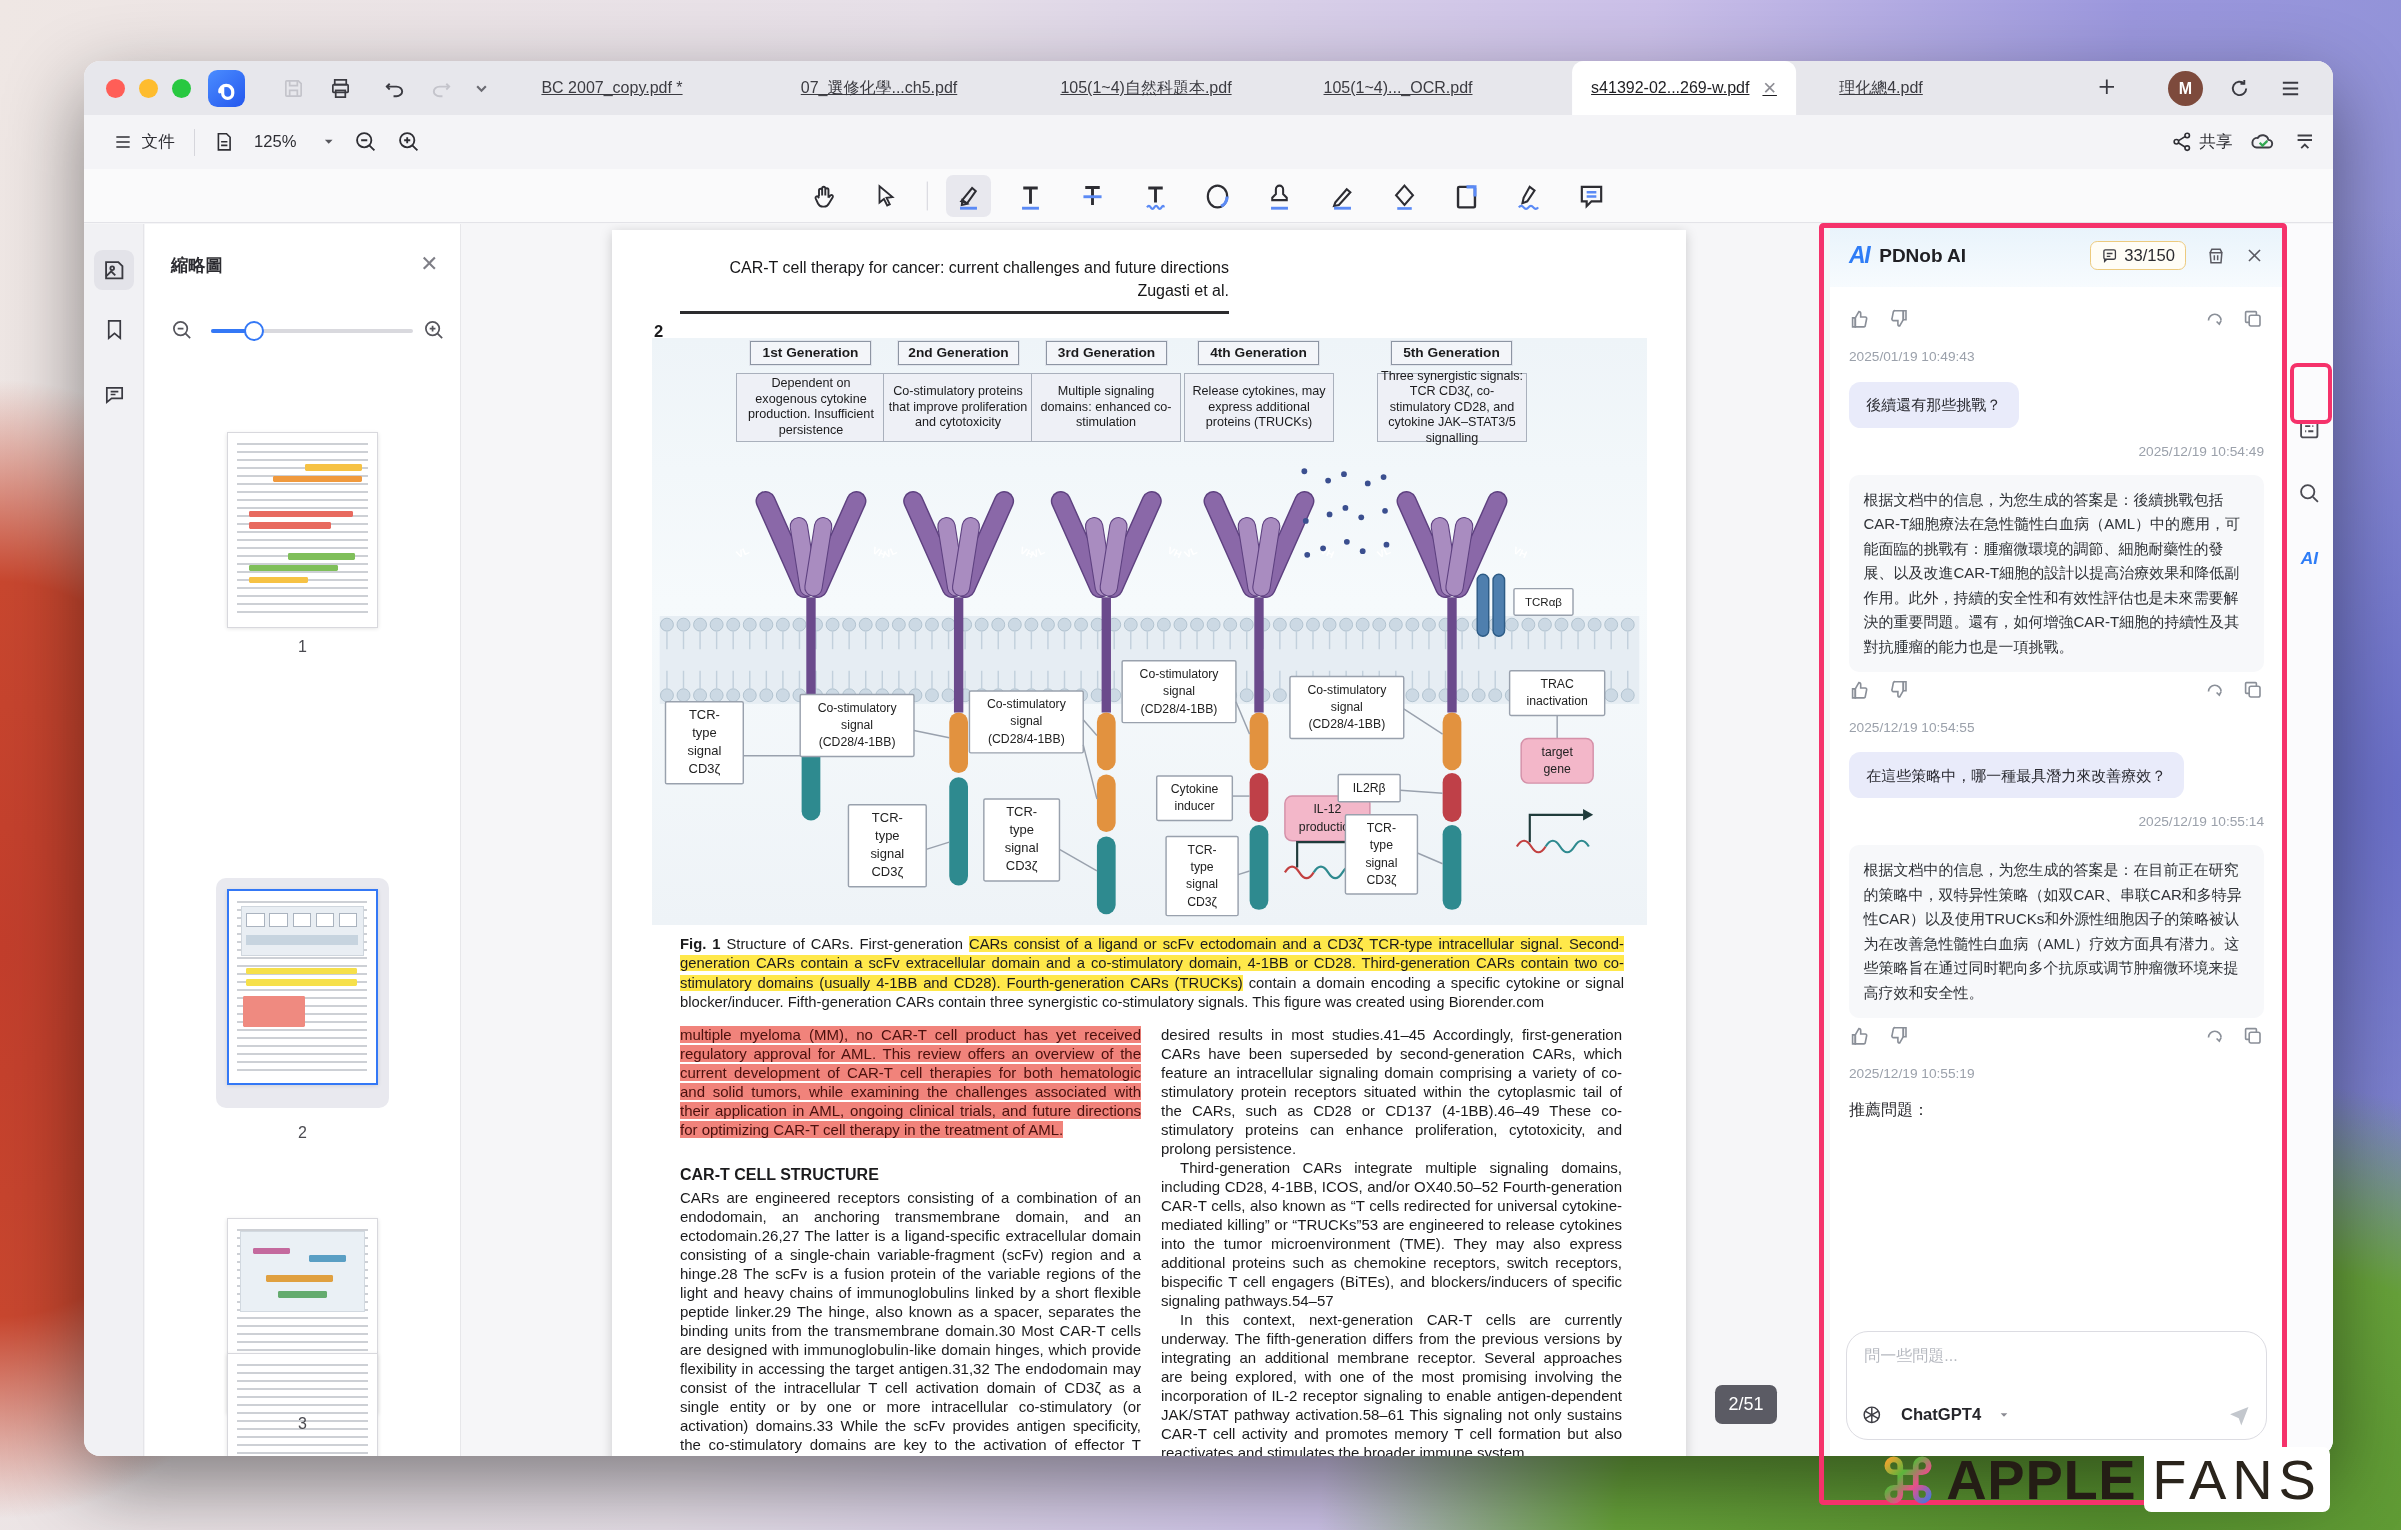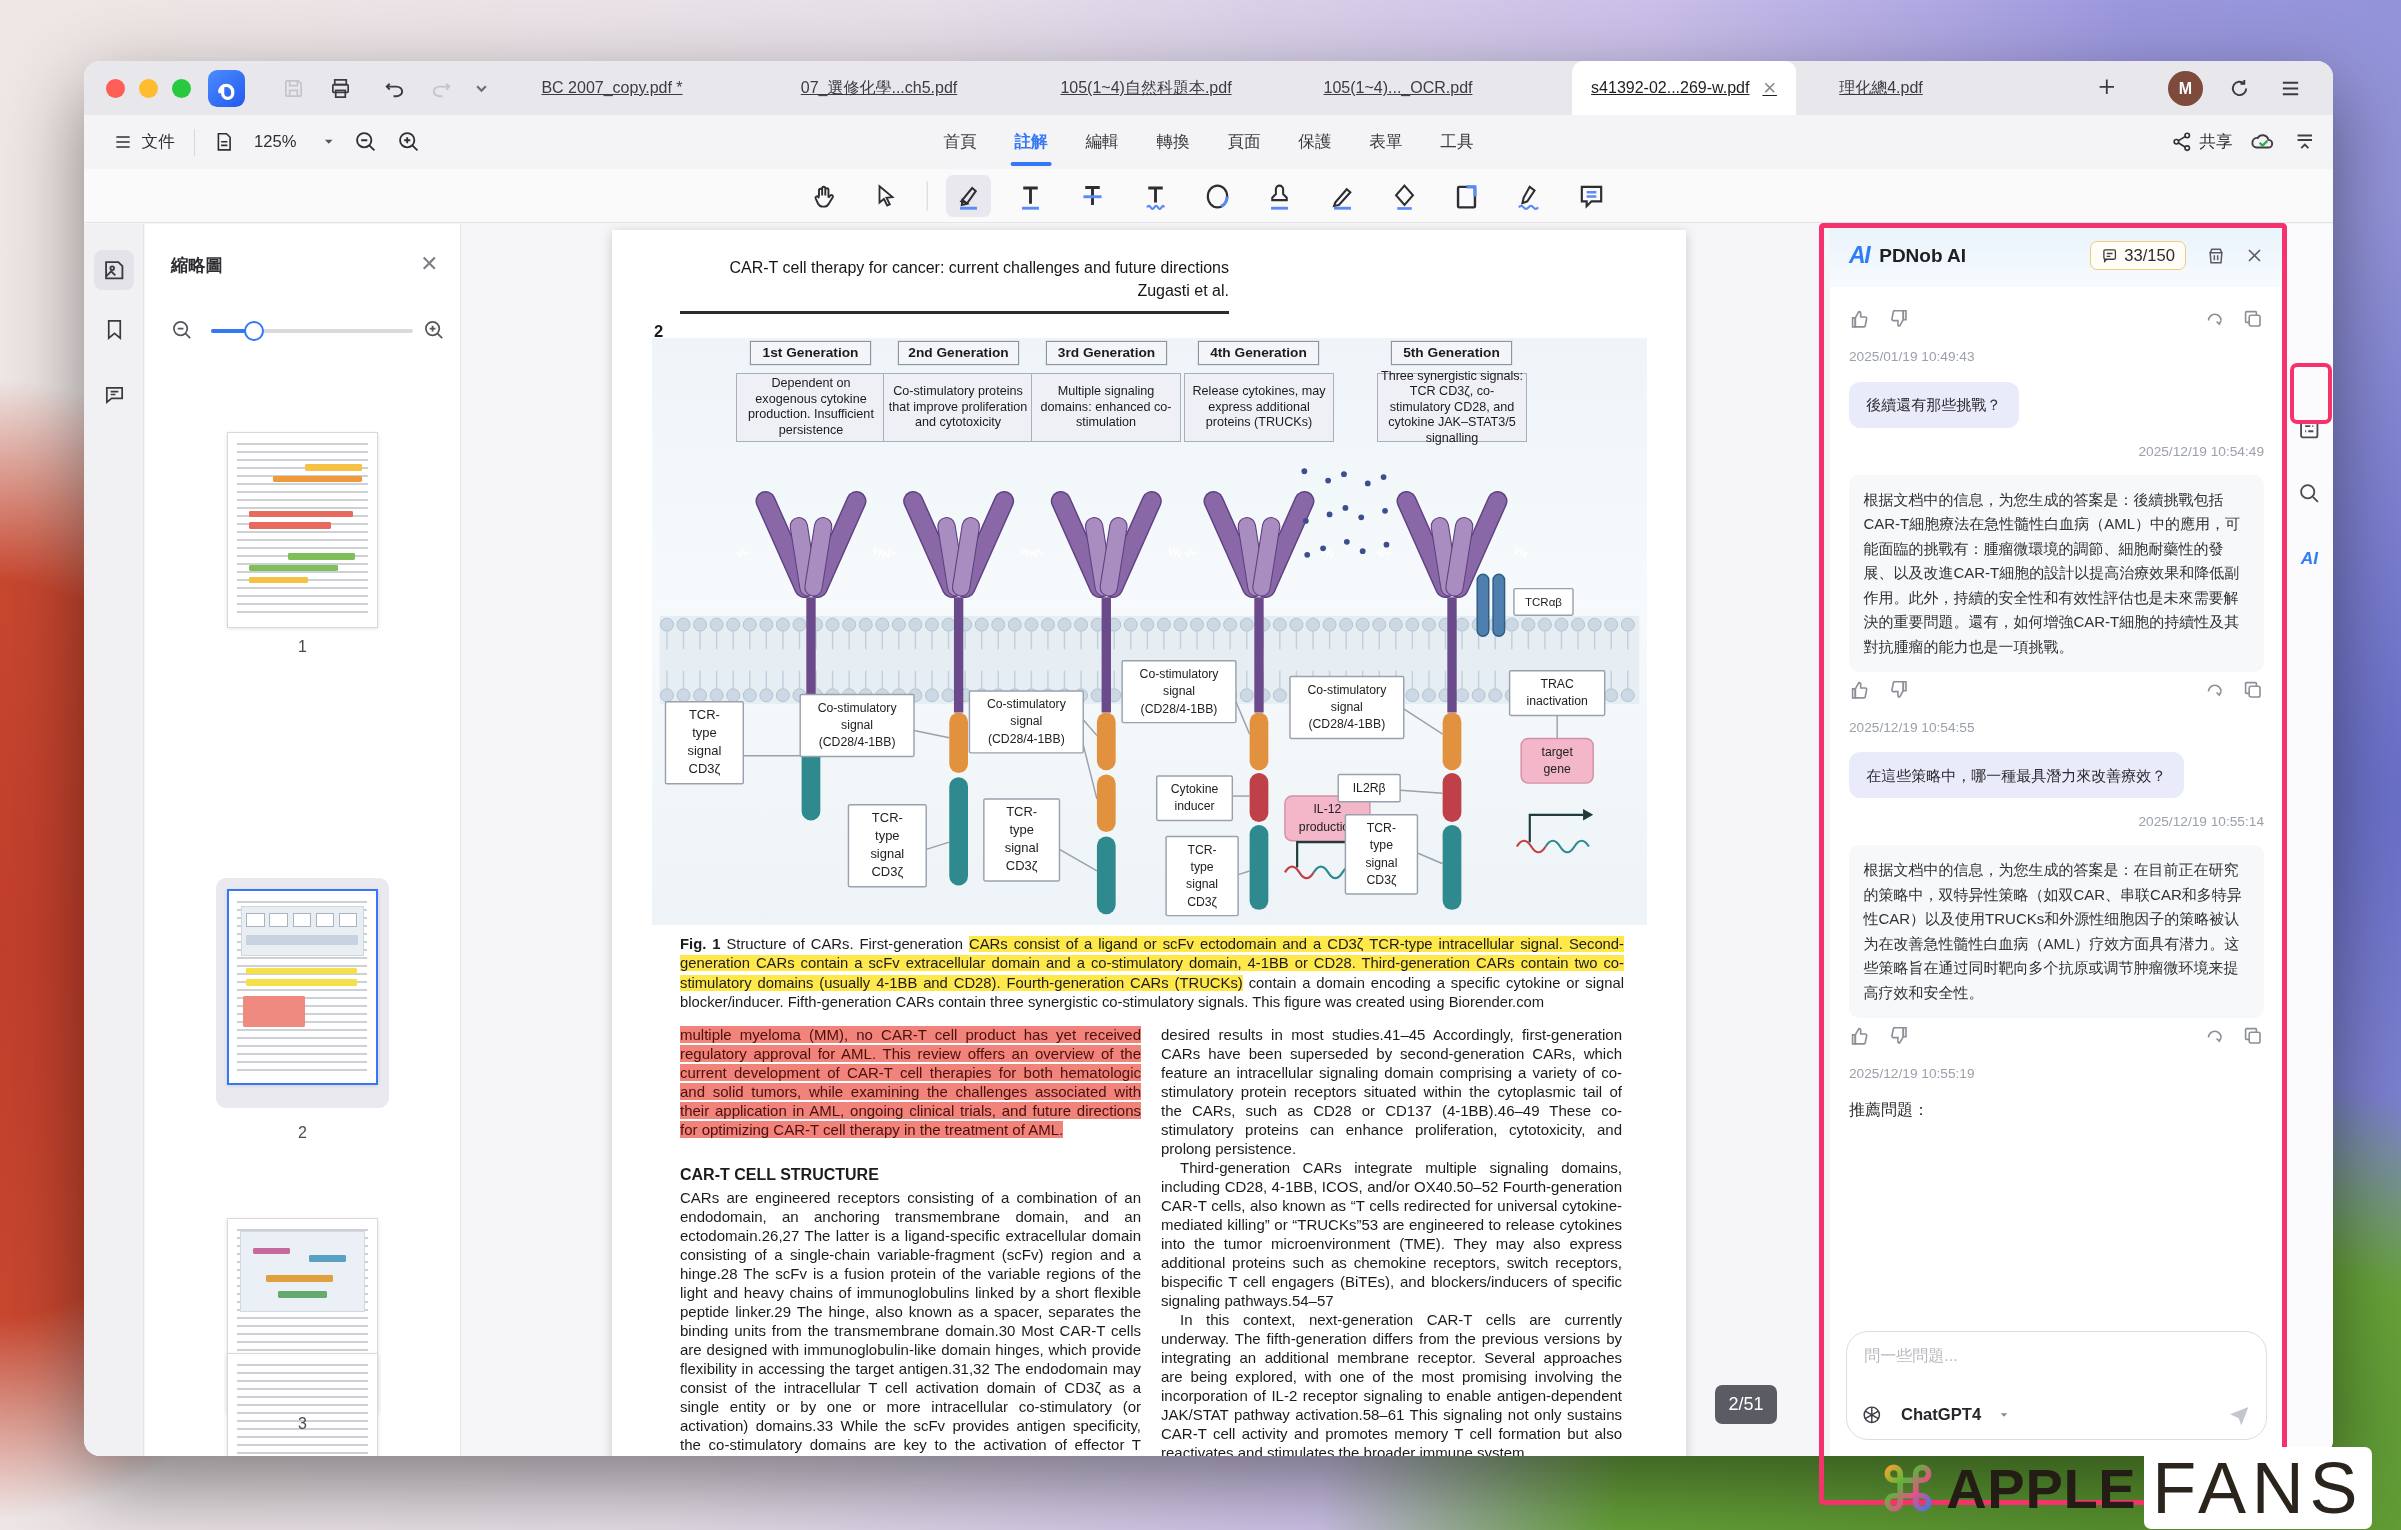--- a/index.html
+++ b/index.html
@@ -108,21 +108,21 @@
   .modelrow { position:absolute; left:14.4px; bottom:11.5px; right:14.4px; display:flex; align-items:center; gap:18px; }
   .modelname { font-size:16.6px; font-weight:bold; color:#26262b; }
   .rightrail { position:absolute; left:2200px; top:0; width:50px; height:100%; background:#fbfbfd; border-left:0.7px solid #e8e8ec; }
   .rrbtn { position:absolute; left:5.8px; width:37px; height:37px; display:flex; align-items:center; justify-content:center; }
   .rrai { font-size:17.3px; font-weight:800; font-style:italic; color:#2e7cf6; }
   
   .annot-big { position:absolute; left:1819px; top:223px; width:468px; height:1282px; border:5.8px solid #f5326b; border-radius:4.3px; pointer-events:none; }
   .annot-small { position:absolute; left:2290px; top:363px; width:42px; height:61px; border:4.3px solid #f5326b; border-radius:7.2px; pointer-events:none; }
   .watermark { position:absolute; left:1877px; top:1447px; display:flex; align-items:center; gap:7.2px; }
   .wm-bold { font-size:56px; font-weight:900; color:#241d15; letter-spacing:0.7px; }
-  .wm-light { font-size:72px; font-weight:300; color:#2a241c; letter-spacing:5.8px; background:#fff; border-radius:7.2px; padding:0 8.6px; }
+  .wm-light { font-size:56px; font-weight:300; color:#2a241c; letter-spacing:5.8px; background:#fff; border-radius:7.2px; padding:0 8.6px; }
   svg { display:block; }
 </style>
 </head>
 <body>
 
 <div class="screen">
   <div class="window">
 
     <div class="tabbar">
       <div class="traffic">
@@ -224,30 +224,20 @@
           </svg>
         <svg width="24.5" height="24.5" viewBox="0 0 24 24" fill="none" stroke="#2e2e34" stroke-width="1.8">
             <circle cx="10" cy="10" r="7"></circle>
             <path d="M15 15l5 5M7 10h6"></path>
           </svg>
         <svg width="24.5" height="24.5" viewBox="0 0 24 24" fill="none" stroke="#2e2e34" stroke-width="1.8">
             <circle cx="10" cy="10" r="7"></circle>
             <path d="M15 15l5 5M7 10h6M10 7v6"></path>
           </svg>
       </div>
-      <div class="menus" id="menus">
-          <div class="menu">首頁</div>
-          <div class="menu active">註解</div>
-          <div class="menu">編輯</div>
-          <div class="menu">轉換</div>
-          <div class="menu">頁面</div>
-          <div class="menu">保護</div>
-          <div class="menu">表單</div>
-          <div class="menu">工具</div>
-        </div>
       <div class="mright">
         <span style="display:flex;align-items:center;gap:7.2px">
           <svg width="21.6" height="21.6" viewBox="0 0 24 24" fill="none" stroke="#2e2e34" stroke-width="1.8">
               <circle cx="18" cy="5" r="2.5"></circle>
               <circle cx="6" cy="12" r="2.5"></circle>
               <circle cx="18" cy="19" r="2.5"></circle>
               <path d="M8 11l8-5M8 13l8 5"></path>
             </svg>
           <span class="mlabel">共享</span>
         </span>

